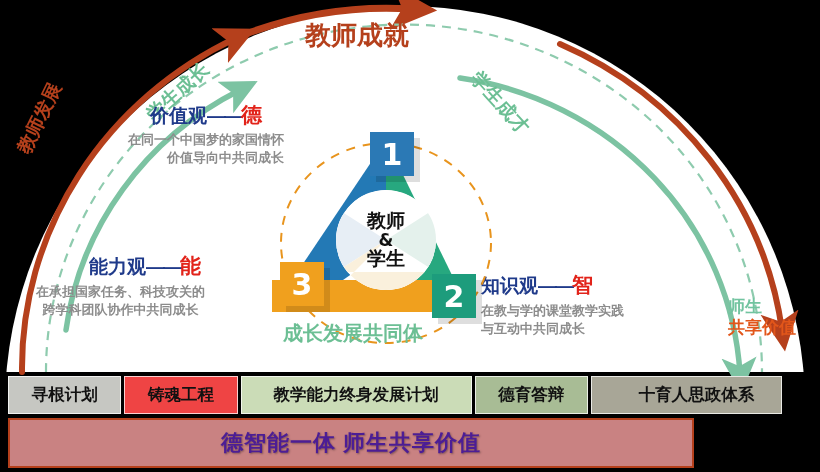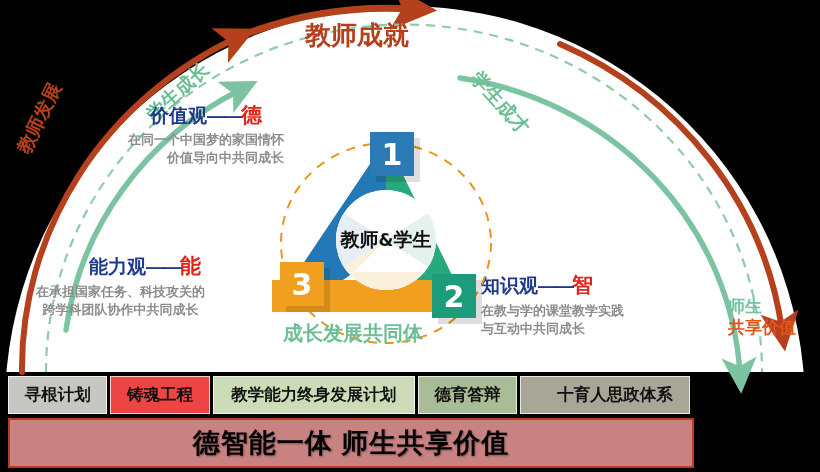--- a/index.html
+++ b/index.html
@@ -30,44 +30,44 @@
   .arclbl{position:absolute;font-weight:bold;white-space:nowrap;line-height:1;}
   .badge{position:absolute;width:44px;height:44px;display:flex;align-items:center;
          justify-content:center;color:#fff;font-size:30px;font-weight:bold;
          font-family:"DejaVu Sans",sans-serif;}
   .badge.sh{box-shadow:6px 6px 0 rgba(0,0,0,0.13);}
   #circ{
     position:absolute;left:336px;top:190px;width:100px;height:100px;border-radius:50%;
     background:#fff;overflow:hidden;
   }
   #circ .lbl{position:absolute;left:0;top:0;width:100px;height:100px;
-      display:flex;flex-direction:row;align-items:center;justify-content:center;
+      display:flex;flex-direction:column;align-items:center;justify-content:center;
       color:#111;font-weight:bold;font-size:19px;line-height:1.06;z-index:4;}
   #circ .lbl .amp{font-size:17px;font-family:"DejaVu Sans",sans-serif;}
 
   
   #community{position:absolute;left:283px;top:320px;font-size:20px;font-weight:bold;
      color:#6cbf94;white-space:nowrap;}
 
   
   #rightlbl{position:absolute;left:728px;top:296px;line-height:1.25;}
   #rightlbl .a{font-size:17px;font-weight:bold;color:#72c4a0;}
   #rightlbl .b{font-size:17px;font-weight:bold;color:#e2561a;}
 
   
-  #chips{position:absolute;left:8px;top:376px;width:682px;height:38px;display:flex;gap:3px;}
+  #chips{position:absolute;left:8px;top:376px;width:774px;height:38px;display:flex;gap:3px;}
   .chip{display:flex;align-items:center;justify-content:center;
         font-size:16.5px;font-weight:bold;color:#111;white-space:nowrap;
         border:1px solid rgba(255,255,255,.75);
         box-shadow:1.5px 1.5px 0 rgba(0,0,0,.22);}
   
   #banner{position:absolute;left:8px;top:418px;width:682px;height:46px;
      background:#c98282;border:2px solid #b5401c;
      display:flex;align-items:center;justify-content:center;}
-  #banner span{color:#000000;font-size:27px;font-weight:bold;letter-spacing:1px;
+  #banner span{color:#4c1d95;font-size:22px;font-weight:bold;letter-spacing:1px;
      text-shadow:1px 1px 2px rgba(0,0,0,.35);}
 </style>
 </head>
 <body>
 
 <div id="stage">
 
   <div id="domeclip">
     <div id="dome"></div>
   </div>

